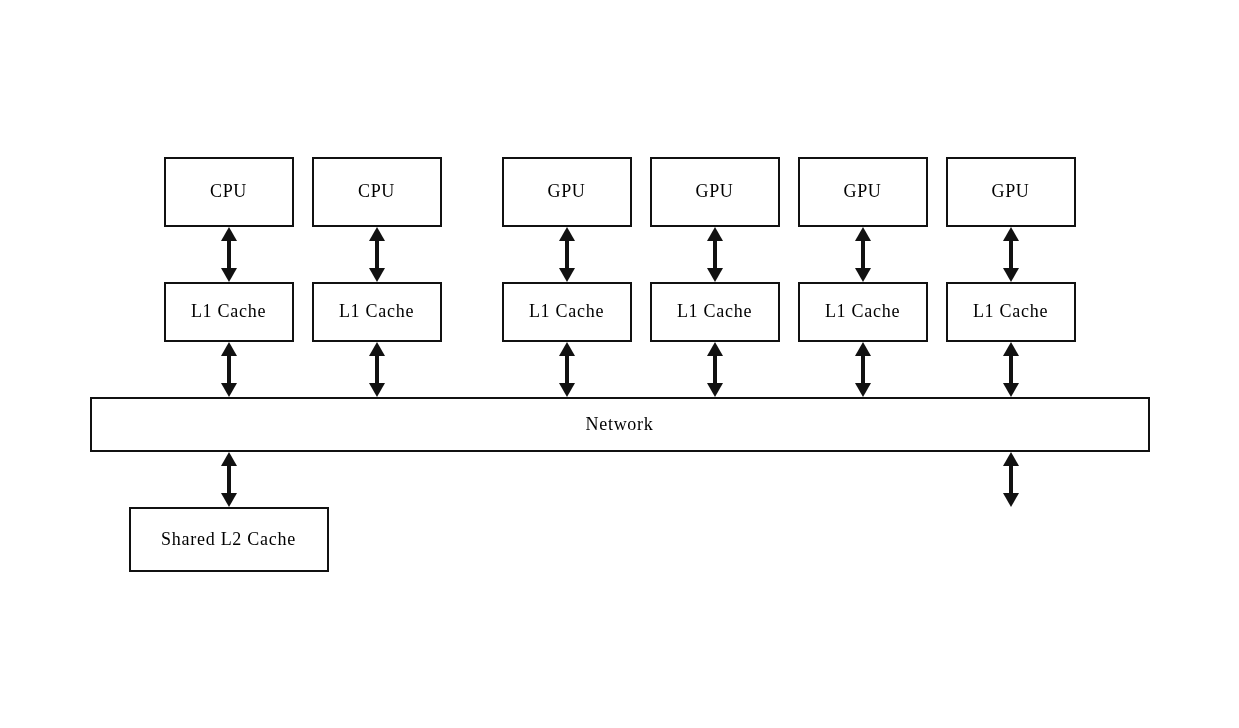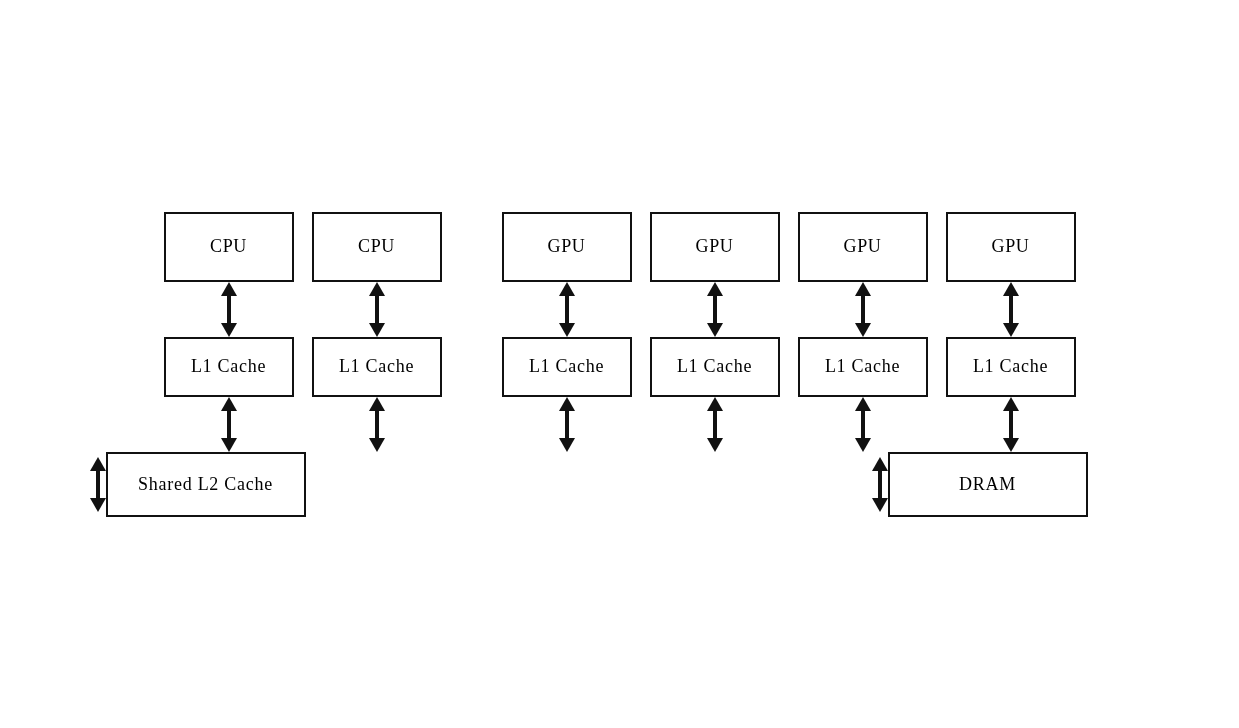--- a/index.html
+++ b/index.html
@@ -76,21 +76,21 @@
       border-top: 14px solid #111;
     }
 
     .col-unit {
       display: flex;
       flex-direction: column;
       align-items: center;
     }
     .bottom-section {
       display: flex;
-      flex-direction: row;
+      flex-direction: column;
       align-items: center;
     }
   </style>
 </head>
 <body>
 
 <div class="diagram">
 
   <div style="display:flex; flex-direction:row; align-items:flex-end; justify-content:center; width:1060px;text-align:center;">
 
@@ -261,20 +261,25 @@
     <div class="gap-small"></div>
     <div style="width:130px; display:flex; justify-content:center;">
       <div class="arrow-v">
         <div class="arrowhead-up"></div>
         <div class="arrow-line-v"></div>
         <div class="arrowhead-down"></div>
       </div>
     </div>
   </div>
 
+  <div style="display:flex; justify-content:center; width:1060px;">
+    <div class="box network-box">
+      <span>Network</span>
+    </div>
+  </div>
 
   <div style="display:flex; flex-direction:row; align-items:flex-start; justify-content:flex-start; width:1060px;">
 
     <div class="bottom-section" style="margin-left: 0px; width: 278px; align-items:center;">
       <div class="arrow-v">
         <div class="arrowhead-up"></div>
         <div class="arrow-line-v"></div>
         <div class="arrowhead-down"></div>
       </div>
       <div class="box bottom-box-large">
@@ -283,19 +288,16 @@
     </div>
 
     <div style="flex:1;"></div>
 
     <div class="bottom-section" style="margin-right:0px; width:278px; align-items:center;">
       <div class="arrow-v">
         <div class="arrowhead-up"></div>
         <div class="arrow-line-v"></div>
         <div class="arrowhead-down"></div>
       </div>
-      <div class="box bottom-box-large">
-        <span>DRAM</span>
-      </div>
     </div>
   </div>
 
 </div>
 
 </body></html>

